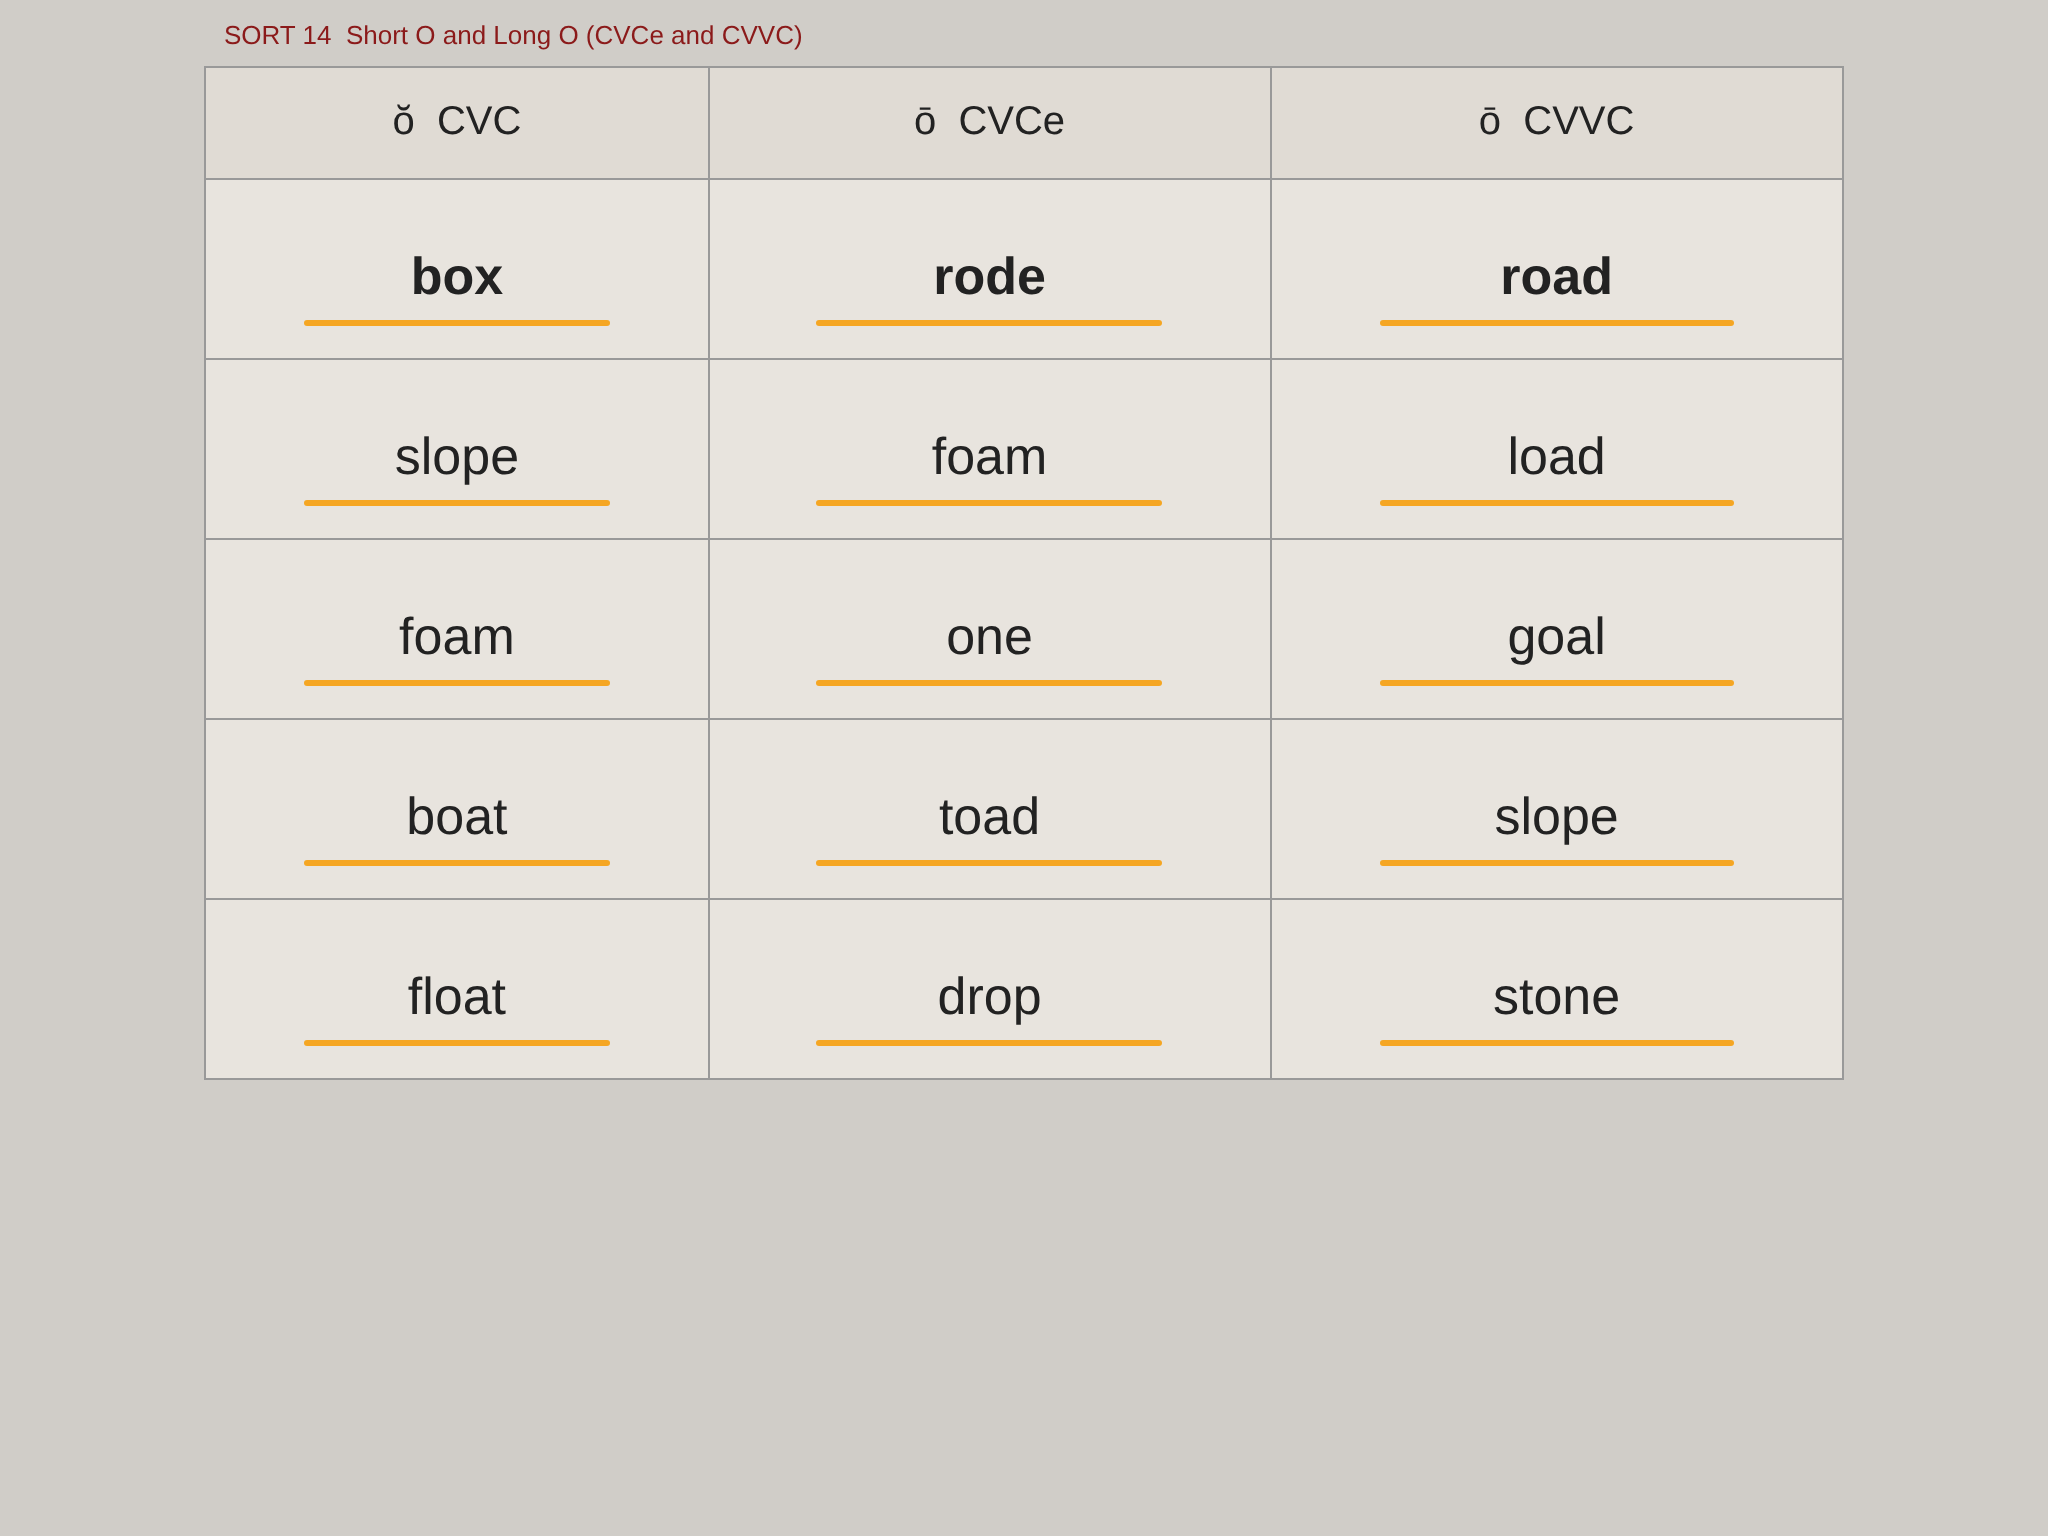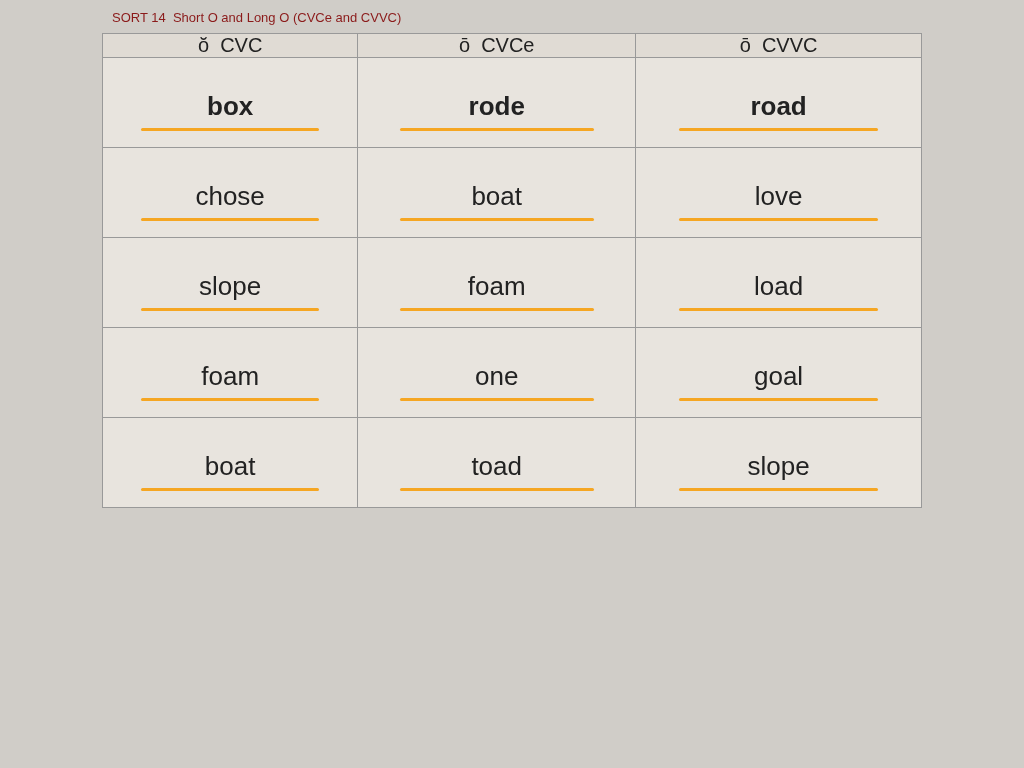--- a/index.html
+++ b/index.html
@@ -24,21 +24,21 @@
 
     .sort-table {
       width: 820px;
       border-collapse: collapse;
       background: #e8e4de;
     }
 
     .sort-table th, .sort-table td {
       border: 1px solid #999;
       text-align: center;
-      padding: 0;
+      padding: 16px;
     }
 
     .header-cell {
       padding: 12px 10px;
       font-size: 20px;
       font-weight: normal;
       color: #222;
       background: #e0dbd4;
     }
 
@@ -96,34 +96,20 @@
           <span class="word-text bold">rode</span>
           <span class="underline"></span>
         </td>
         <td class="word-cell">
           <span class="word-text bold">road</span>
           <span class="underline"></span>
         </td>
       </tr>
       <tr>
         <td class="word-cell">
-          <span class="word-text">chose</span>
-          <span class="underline"></span>
-        </td>
-        <td class="word-cell">
-          <span class="word-text">boat</span>
-          <span class="underline"></span>
-        </td>
-        <td class="word-cell">
-          <span class="word-text">love</span>
-          <span class="underline"></span>
-        </td>
-      </tr>
-      <tr>
-        <td class="word-cell">
           <span class="word-text">slope</span>
           <span class="underline"></span>
         </td>
         <td class="word-cell">
           <span class="word-text">foam</span>
           <span class="underline"></span>
         </td>
         <td class="word-cell">
           <span class="word-text">load</span>
           <span class="underline"></span>
@@ -150,14 +136,28 @@
         </td>
         <td class="word-cell">
           <span class="word-text">toad</span>
           <span class="underline"></span>
         </td>
         <td class="word-cell">
           <span class="word-text">slope</span>
           <span class="underline"></span>
         </td>
       </tr>
+      <tr>
+        <td class="word-cell">
+          <span class="word-text">float</span>
+          <span class="underline"></span>
+        </td>
+        <td class="word-cell">
+          <span class="word-text">drop</span>
+          <span class="underline"></span>
+        </td>
+        <td class="word-cell">
+          <span class="word-text">stone</span>
+          <span class="underline"></span>
+        </td>
+      </tr>
     </tbody>
 </table>
 
 </body></html>

